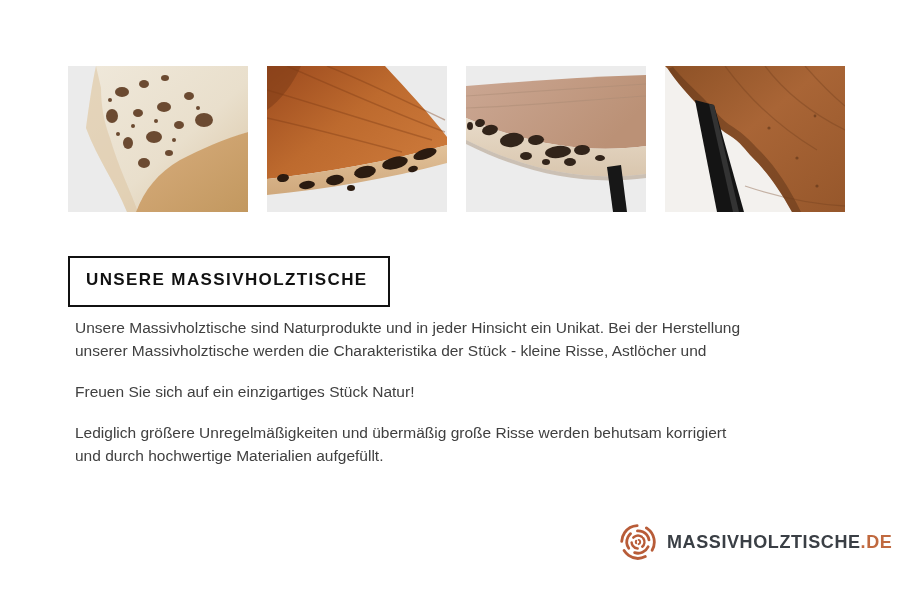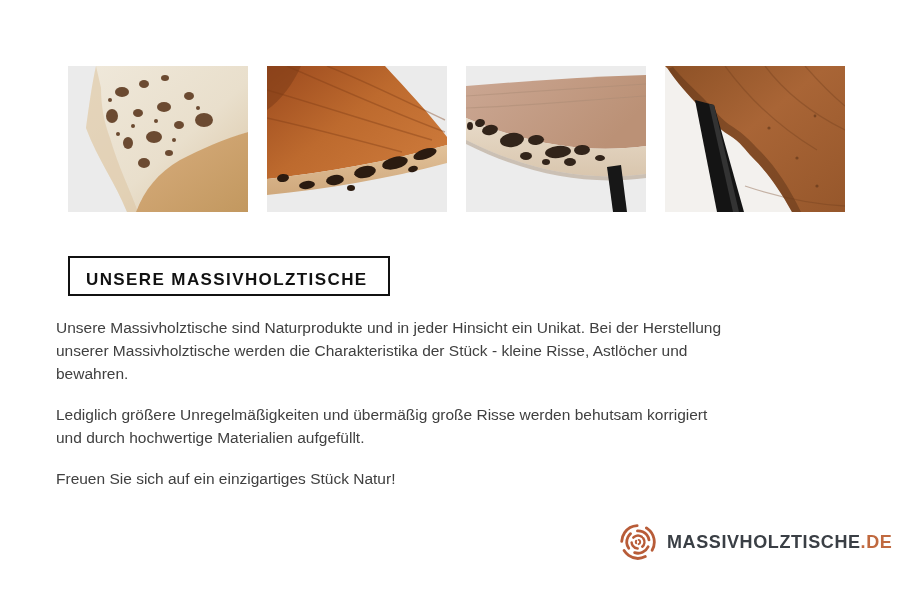--- a/index.html
+++ b/index.html
@@ -7,28 +7,28 @@
     position:relative;width:900px;height:600px;background:#fff;overflow:hidden;
     font-family:"Liberation Sans","DejaVu Sans",sans-serif;
   }
   
   .gallery{position:absolute;left:68px;top:66px;display:flex;gap:19px;}
   .tile{width:180px;height:146px;margin:0;padding:0;display:block;}
   .tile svg{display:block;width:180px;height:146px;}
   
   .heading-box{
     position:absolute;left:68px;top:256px;display:inline-block;
-    border:2px solid #111;background:#fff;padding:12px 20px 4px 16px;
+    border:2px solid #111;background:#fff;padding:12px 20px 15px 16px;
   }
   .heading-box h2{
     margin:0;font-size:17px;font-weight:800;letter-spacing:1.4px;
     color:#111;text-transform:uppercase;line-height:20px;white-space:nowrap;
   }
   
-  .content{position:absolute;left:56px;top:316px;color:#404040;font-size:15.5px;line-height:23px;}
+  .content{position:absolute;left:75px;top:316px;color:#404040;font-size:15.5px;line-height:23px;}
   .content p{margin:0 0 18px 0;}
   .content .line{display:block;white-space:nowrap;}
   
   .logo{
     position:absolute;left:618px;top:522px;height:40px;
     display:flex;align-items:center;gap:9px;text-decoration:none;cursor:pointer;
   }
   .logo-icon{width:40px;height:40px;display:block;}
   .logo-text{
     font-size:18px;font-weight:700;letter-spacing:0.6px;color:#3a3f45;white-space:nowrap;
@@ -187,28 +187,27 @@
   </div>
 
   <div class="heading-box">
     <h2>UNSERE MASSIVHOLZTISCHE</h2>
   </div>
 
   <div class="content">
     <p>
       <span class="line">Unsere Massivholztische sind Naturprodukte und in jeder Hinsicht ein Unikat. Bei der Herstellung</span>
       <span class="line">unserer Massivholztische werden die Charakteristika der Stück - kleine Risse, Astlöcher und</span>
-      <span class="line">bewahren.</span>
+    </p>
+    <p>
+      <span class="line">Freuen Sie sich auf ein einzigartiges Stück Natur!</span>
     </p>
     <p>
       <span class="line">Lediglich größere Unregelmäßigkeiten und übermäßig große Risse werden behutsam korrigiert</span>
       <span class="line">und durch hochwertige Materialien aufgefüllt.</span>
-    </p>
-    <p>
-      <span class="line">Freuen Sie sich auf ein einzigartiges Stück Natur!</span>
     </p>
   </div>
 
   <a class="logo">
     <span class="logo-icon">
       <svg viewBox="0 0 40 40" width="40" height="40" aria-hidden="true">
         <g fill="none" stroke="#b85c38" stroke-linecap="round">
           <circle cx="20" cy="20" r="16.3" stroke-width="2.8" stroke-dasharray="24 9.5" transform="rotate(-55 20 20)"></circle>
           <circle cx="20" cy="20" r="11.2" stroke-width="2.8" stroke-dasharray="16 7.5" transform="rotate(25 20 20)"></circle>
           <circle cx="20" cy="20" r="6.4" stroke-width="2.5" stroke-dasharray="9 5" transform="rotate(-35 20 20)"></circle>

